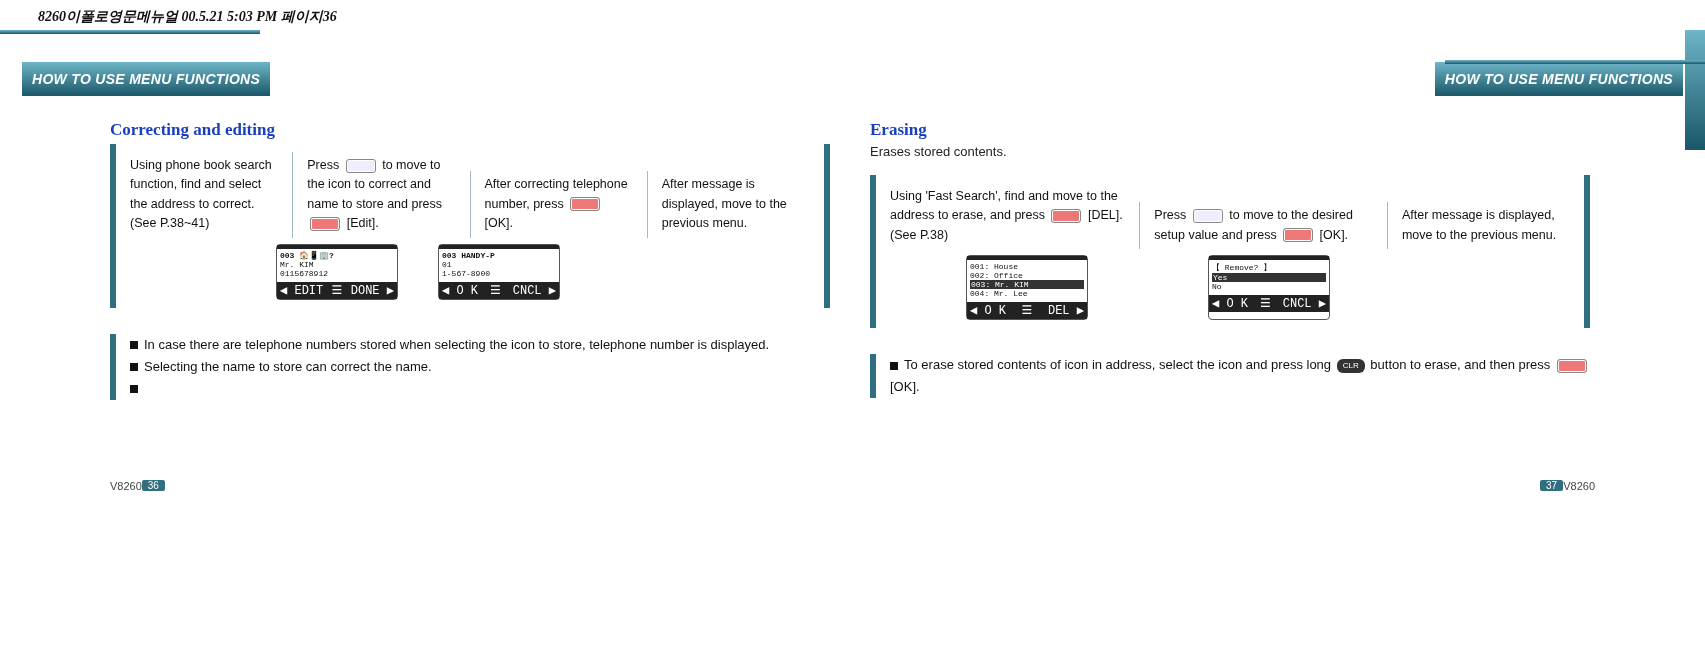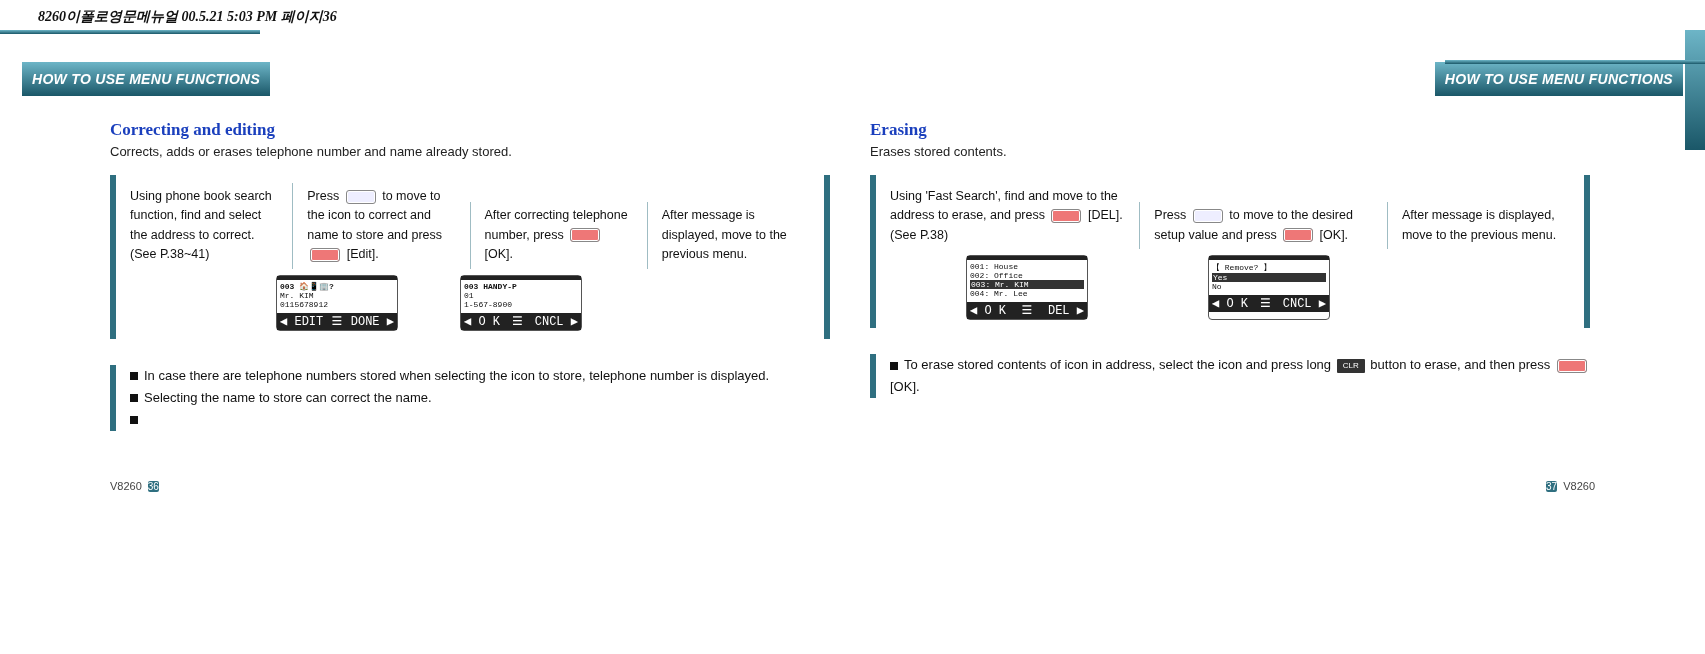--- a/index.html
+++ b/index.html
@@ -17,53 +17,52 @@
   .col.left{left:110px;width:720px}
   .col.right{left:870px;width:720px}
   .section-title{color:#1a3fbd;font-family:Georgia,"Times New Roman",serif;font-weight:bold;font-size:17px;margin-bottom:4px}
   .section-desc{font-size:13px;color:#222;margin-bottom:16px}
   .steps-frame{border-left:6px solid #2f6f80;border-right:6px solid #2f6f80;padding:8px 0 8px 0;position:relative;margin-bottom:26px}
   .steps-row{display:flex;align-items:flex-end}
   .step{flex:1;padding:4px 14px;font-size:12.5px;line-height:1.55;position:relative}
   .step+.step{border-left:1px solid #9fbcc3}
   .key{display:inline-block;width:28px;height:12px;border:1px solid #888;border-radius:3px;vertical-align:middle;margin:0 3px;background:#eef;box-shadow:inset 0 0 0 1px #fff}
   .key.red{background:#e77}
-  .clr{display:inline-block;min-width:22px;height:14px;border-radius:1px;background:#333;color:#fff;font-size:8px;line-height:14px;text-align:center;vertical-align:middle;padding:0 3px;margin:0 2px}
+  .clr{display:inline-block;min-width:22px;height:14px;border-radius:6px;background:#333;color:#fff;font-size:8px;line-height:14px;text-align:center;vertical-align:middle;padding:0 3px;margin:0 2px}
   .phone{width:120px;margin:6px auto 2px auto;border:1px solid #555;border-radius:4px;font-family:"Courier New",monospace;font-size:8px;background:#fff}
   .phone .bar{background:#222;height:4px}
   .phone .scr{padding:2px 3px 4px 3px}
   .phone .big{font-weight:bold}
   .phone .row{display:flex;justify-content:space-between;background:#222;color:#fff;font-size:12px;padding:1px 3px}
   .phone .sel{background:#333;color:#fff;padding:0 1px}
-  .screens{display:flex;gap:62px;justify-content:flex-start;margin:6px 0 0 160px}
+  .screens{display:flex;gap:40px;justify-content:flex-start;margin:6px 0 0 160px}
   .screens .phone{margin:0}
   .notes-frame{border-left:6px solid #2f6f80;padding-left:14px;font-size:13px;line-height:1.7}
   .sq{display:inline-block;width:8px;height:8px;background:#111;margin-right:6px;vertical-align:middle}
-  .footer{position:absolute;bottom:16px;font-size:11px;color:#444;display:flex;align-items:flex-end;gap:6px}
-  .footer .pg{background:#2f6f80;color:#fff;padding:0 0;border-radius:2px;font-size:10px}
+  .footer{position:absolute;bottom:16px;font-size:11px;color:#444;display:flex;align-items:flex-start;}
+  .footer .pg{background:#2f6f80;color:#fff;padding:0 6px;border-radius:2px;font-size:10px}
   .footer.left{left:110px}
   .footer.right{right:110px}
   .crop-mark-v{position:absolute;width:1px;height:30px;background:#000;left:852px;top:574px}
   .center-cross{position:absolute;left:840px;top:595px;width:24px;height:24px;border:1px solid #000;border-radius:50%}
   .center-cross::before{content:"";position:absolute;left:11px;top:-6px;width:1px;height:36px;background:#000}
   .center-cross::after{content:"";position:absolute;top:11px;left:-6px;height:1px;width:36px;background:#000}
 </style>
 </head>
 <body>
 <div class="page">
 
 <div class="doc-header">8260이폴로영문메뉴얼   00.5.21 5:03 PM  페이지36</div>
 <div class="edge2"></div>
 <div class="tab left">HOW TO USE MENU FUNCTIONS</div>
 <div class="tab right">HOW TO USE MENU FUNCTIONS</div>
 <div class="edge right"></div>
 
 <div class="col left">
   <div class="section-title">Correcting and editing</div>
-  <div class="section-desc">Corrects, adds or erases telephone number and name already stored.</div>
 
   <div class="steps-frame">
     <div class="steps-row">
       <div class="step">Using phone book search function, find and select the address to correct. (See P.38~41)</div>
       <div class="step">Press <span class="key" title="nav"></span> to move to the icon to correct and name to store and press <span class="key red"></span> [Edit].</div>
       <div class="step">After correcting telephone number, press <span class="key red"></span> [OK].</div>
       <div class="step">After message is displayed, move to the previous menu.</div>
     </div>
     <div class="screens">
       <div class="phone">

